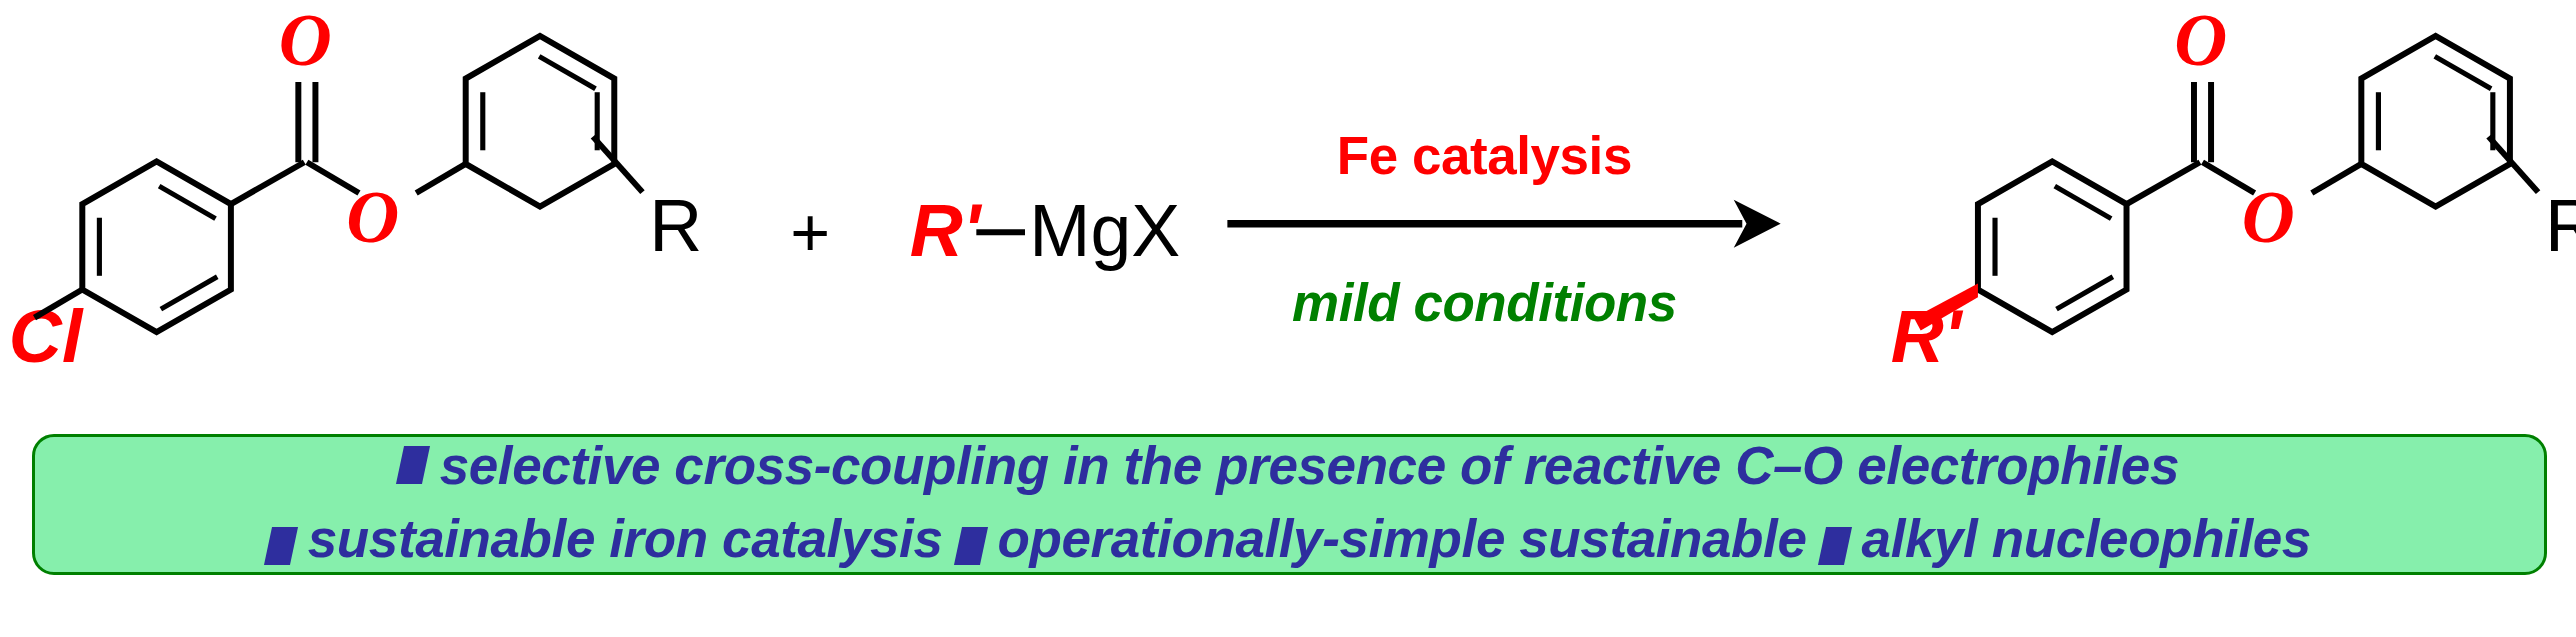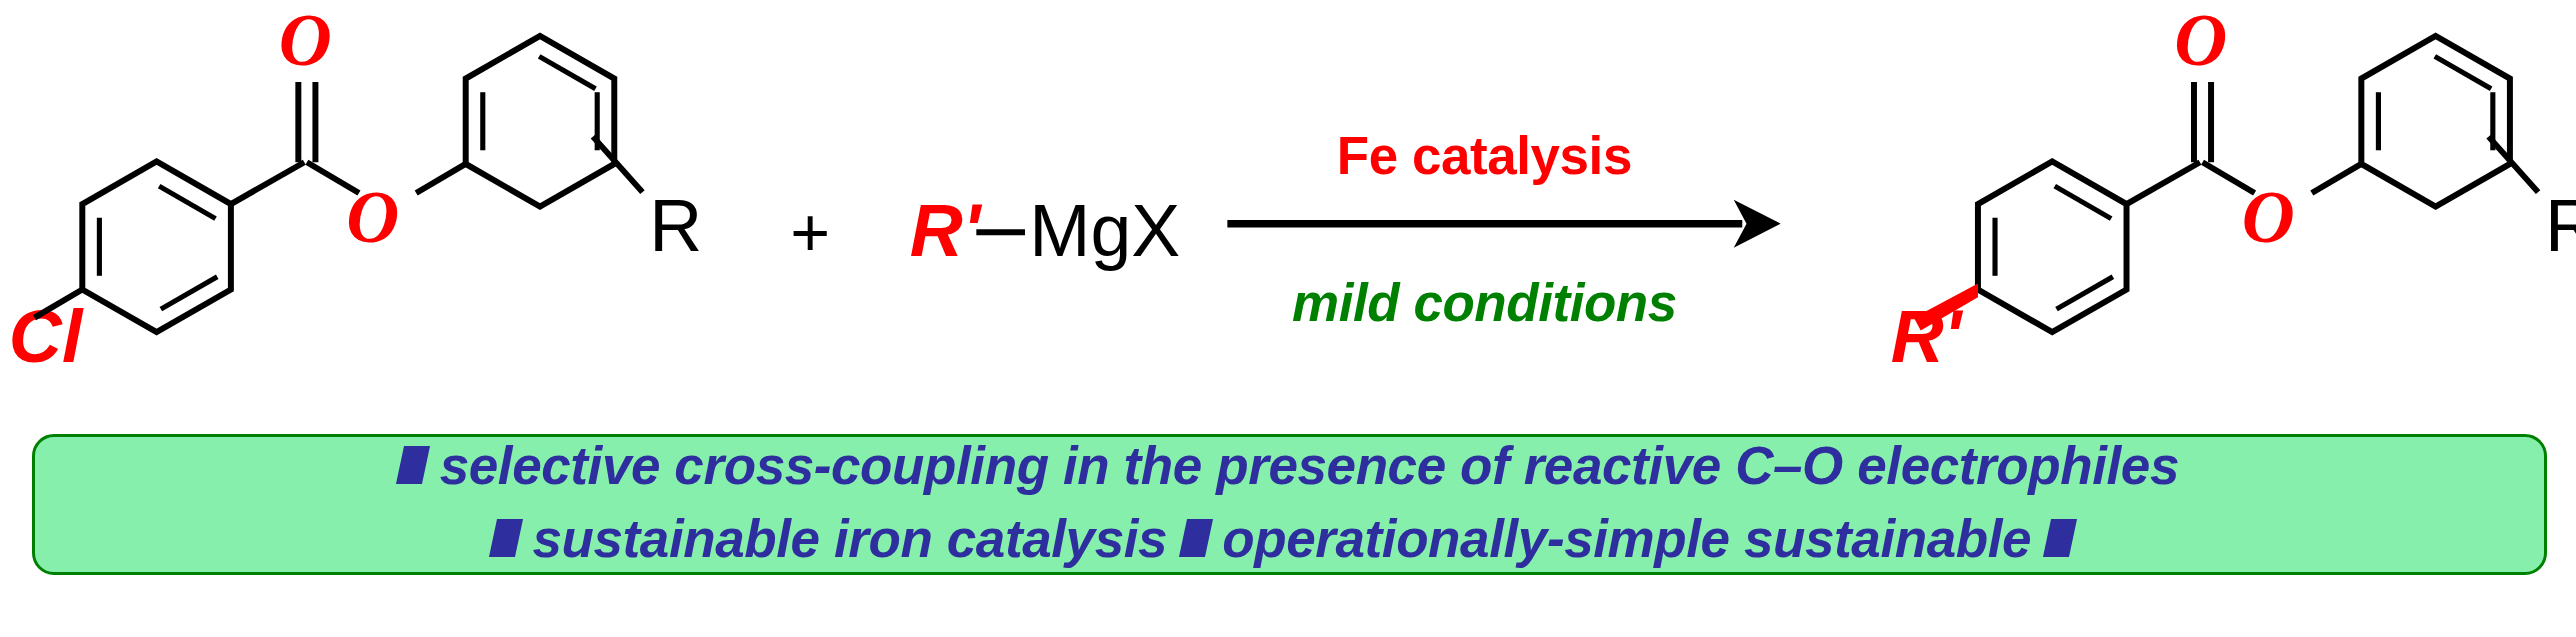--- a/index.html
+++ b/index.html
@@ -113,21 +113,21 @@
     justify-content: center;
     padding: 3.4px 0 8.5px 0;
   }
   .bullet-line {
     display: flex;
     align-items: center;
     justify-content: center;
     white-space: nowrap;
     line-height: 1.0;
   }
-  .bullet-line + .bullet-line { margin-top: 20px; }
+  .bullet-line + .bullet-line { margin-top: 20px; align-items: flex-end; }
 
   .bullet-sq {
     display: inline-block;
     width: 26px;
     height: 38px;
     background: #2E2E9E;
     transform: skewX(-12deg);
     margin-right: 13.7px;
     flex: 0 0 auto;
   }
@@ -241,16 +241,17 @@
     <span class="bullet-sq"></span>
     <span class="bullet-text">selective cross-coupling in the presence of reactive C–O electrophiles</span>
   </div>
 
   <div class="bullet-line">
     <span class="bullet-sq"></span>
     <span class="bullet-text">sustainable iron catalysis</span>
     <span class="bullet-sq tight"></span>
     <span class="bullet-text">operationally-simple sustainable</span>
     <span class="bullet-sq tight"></span>
+    <span class="bullet-text">alkyl nucleophiles</span>
   </div>
 
 </div>
 
 
 </body></html>

